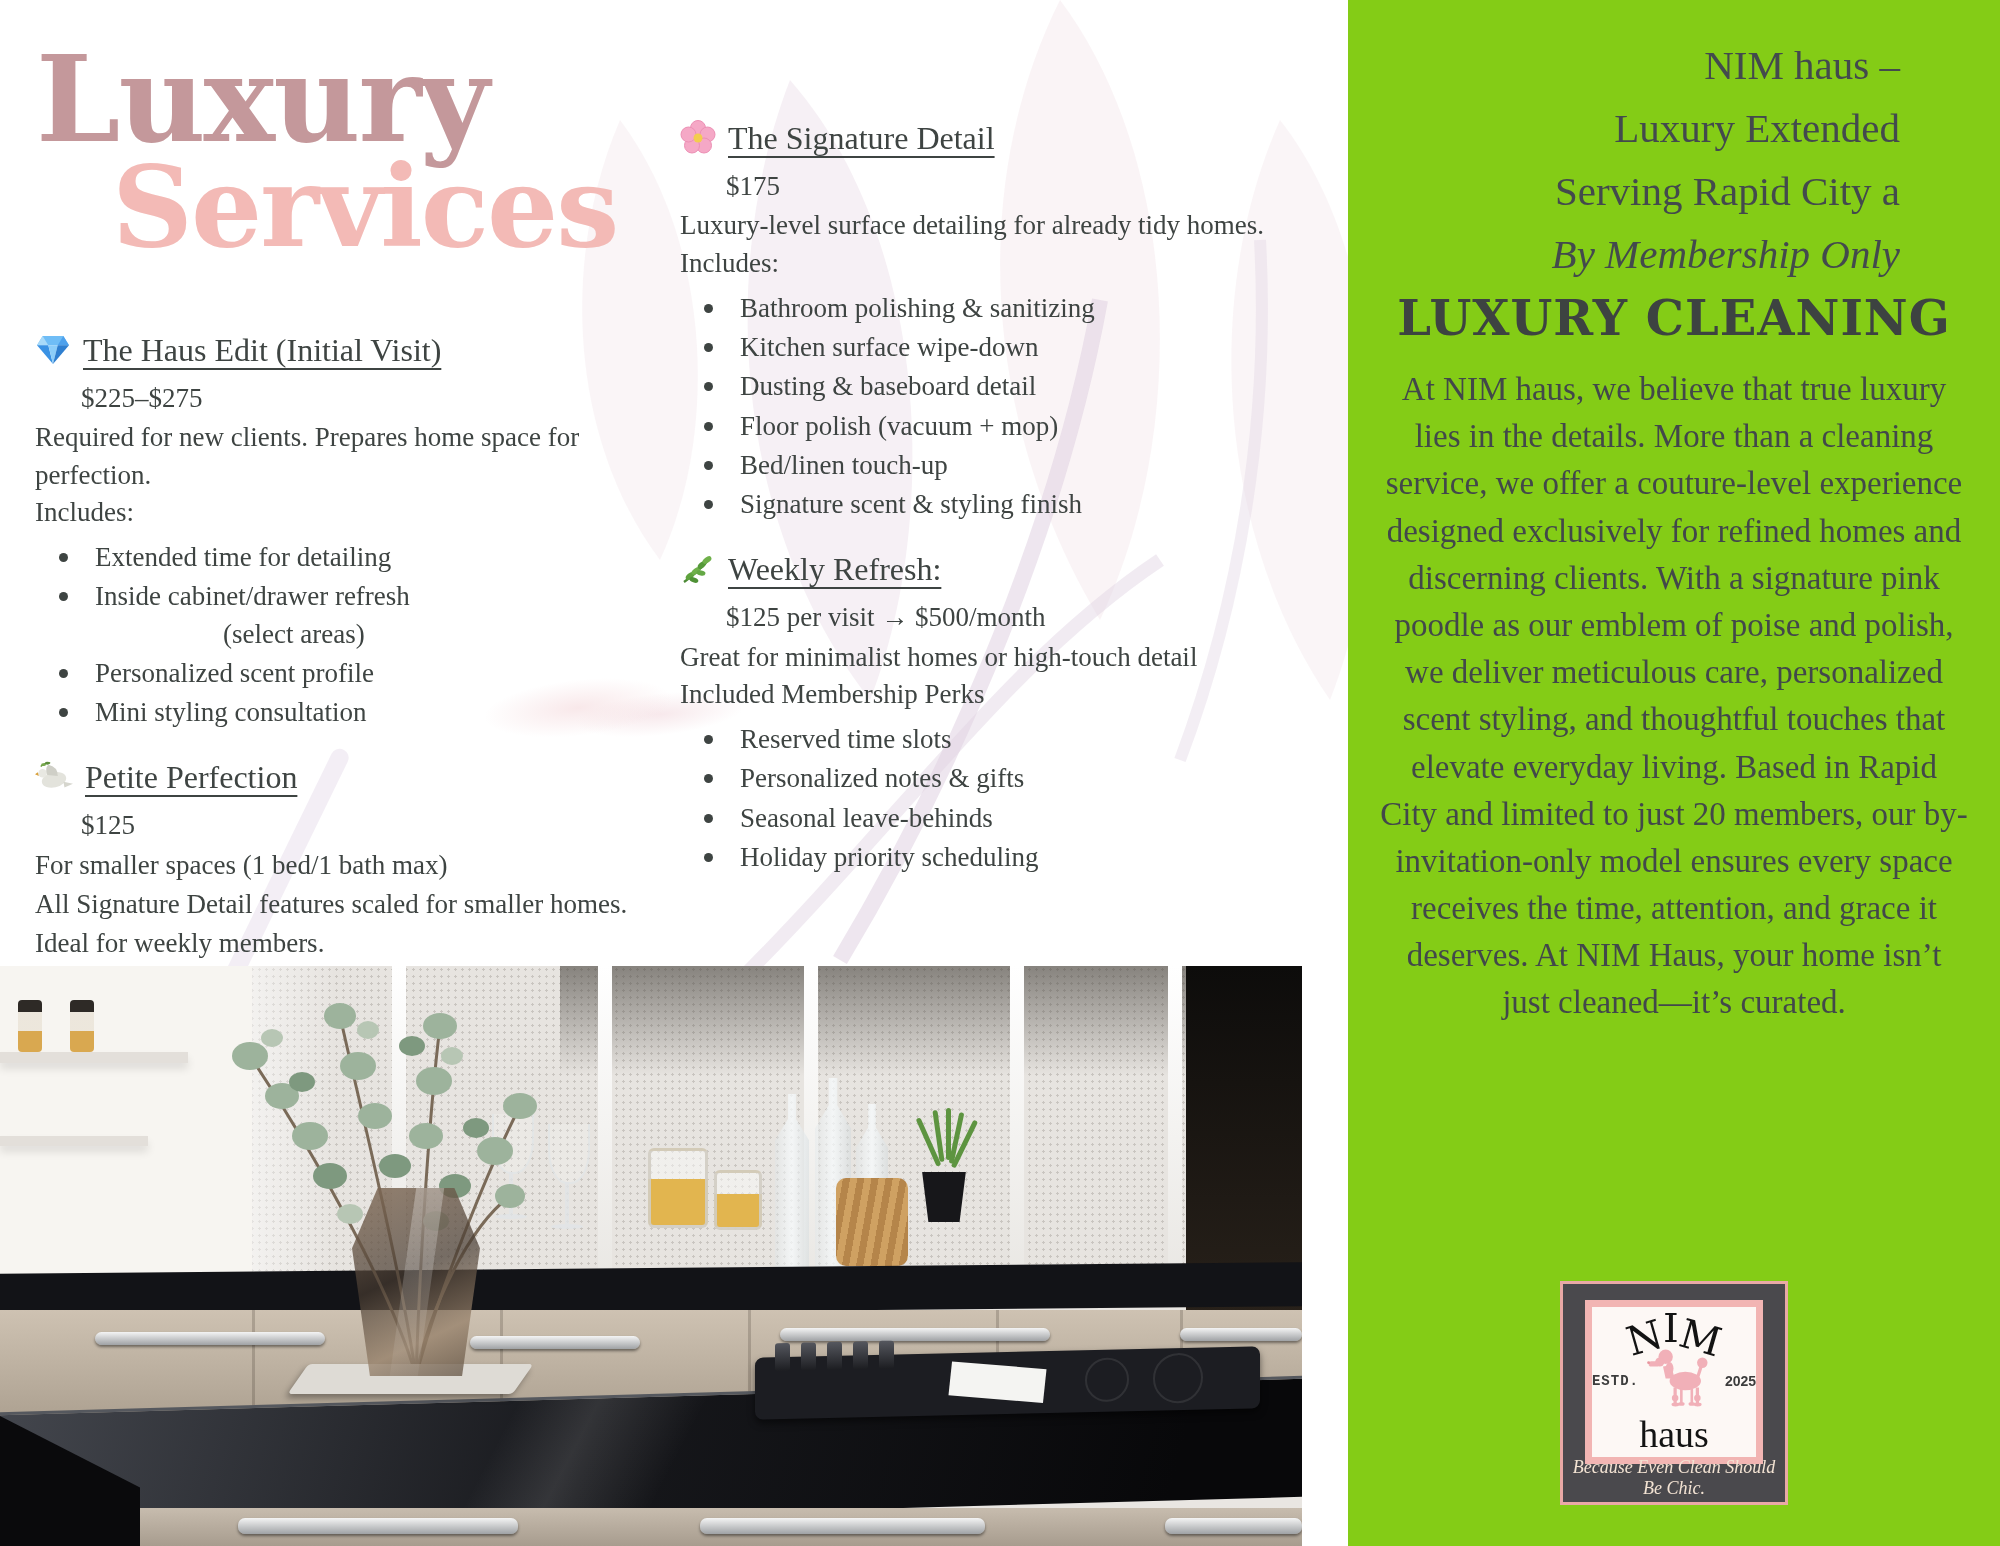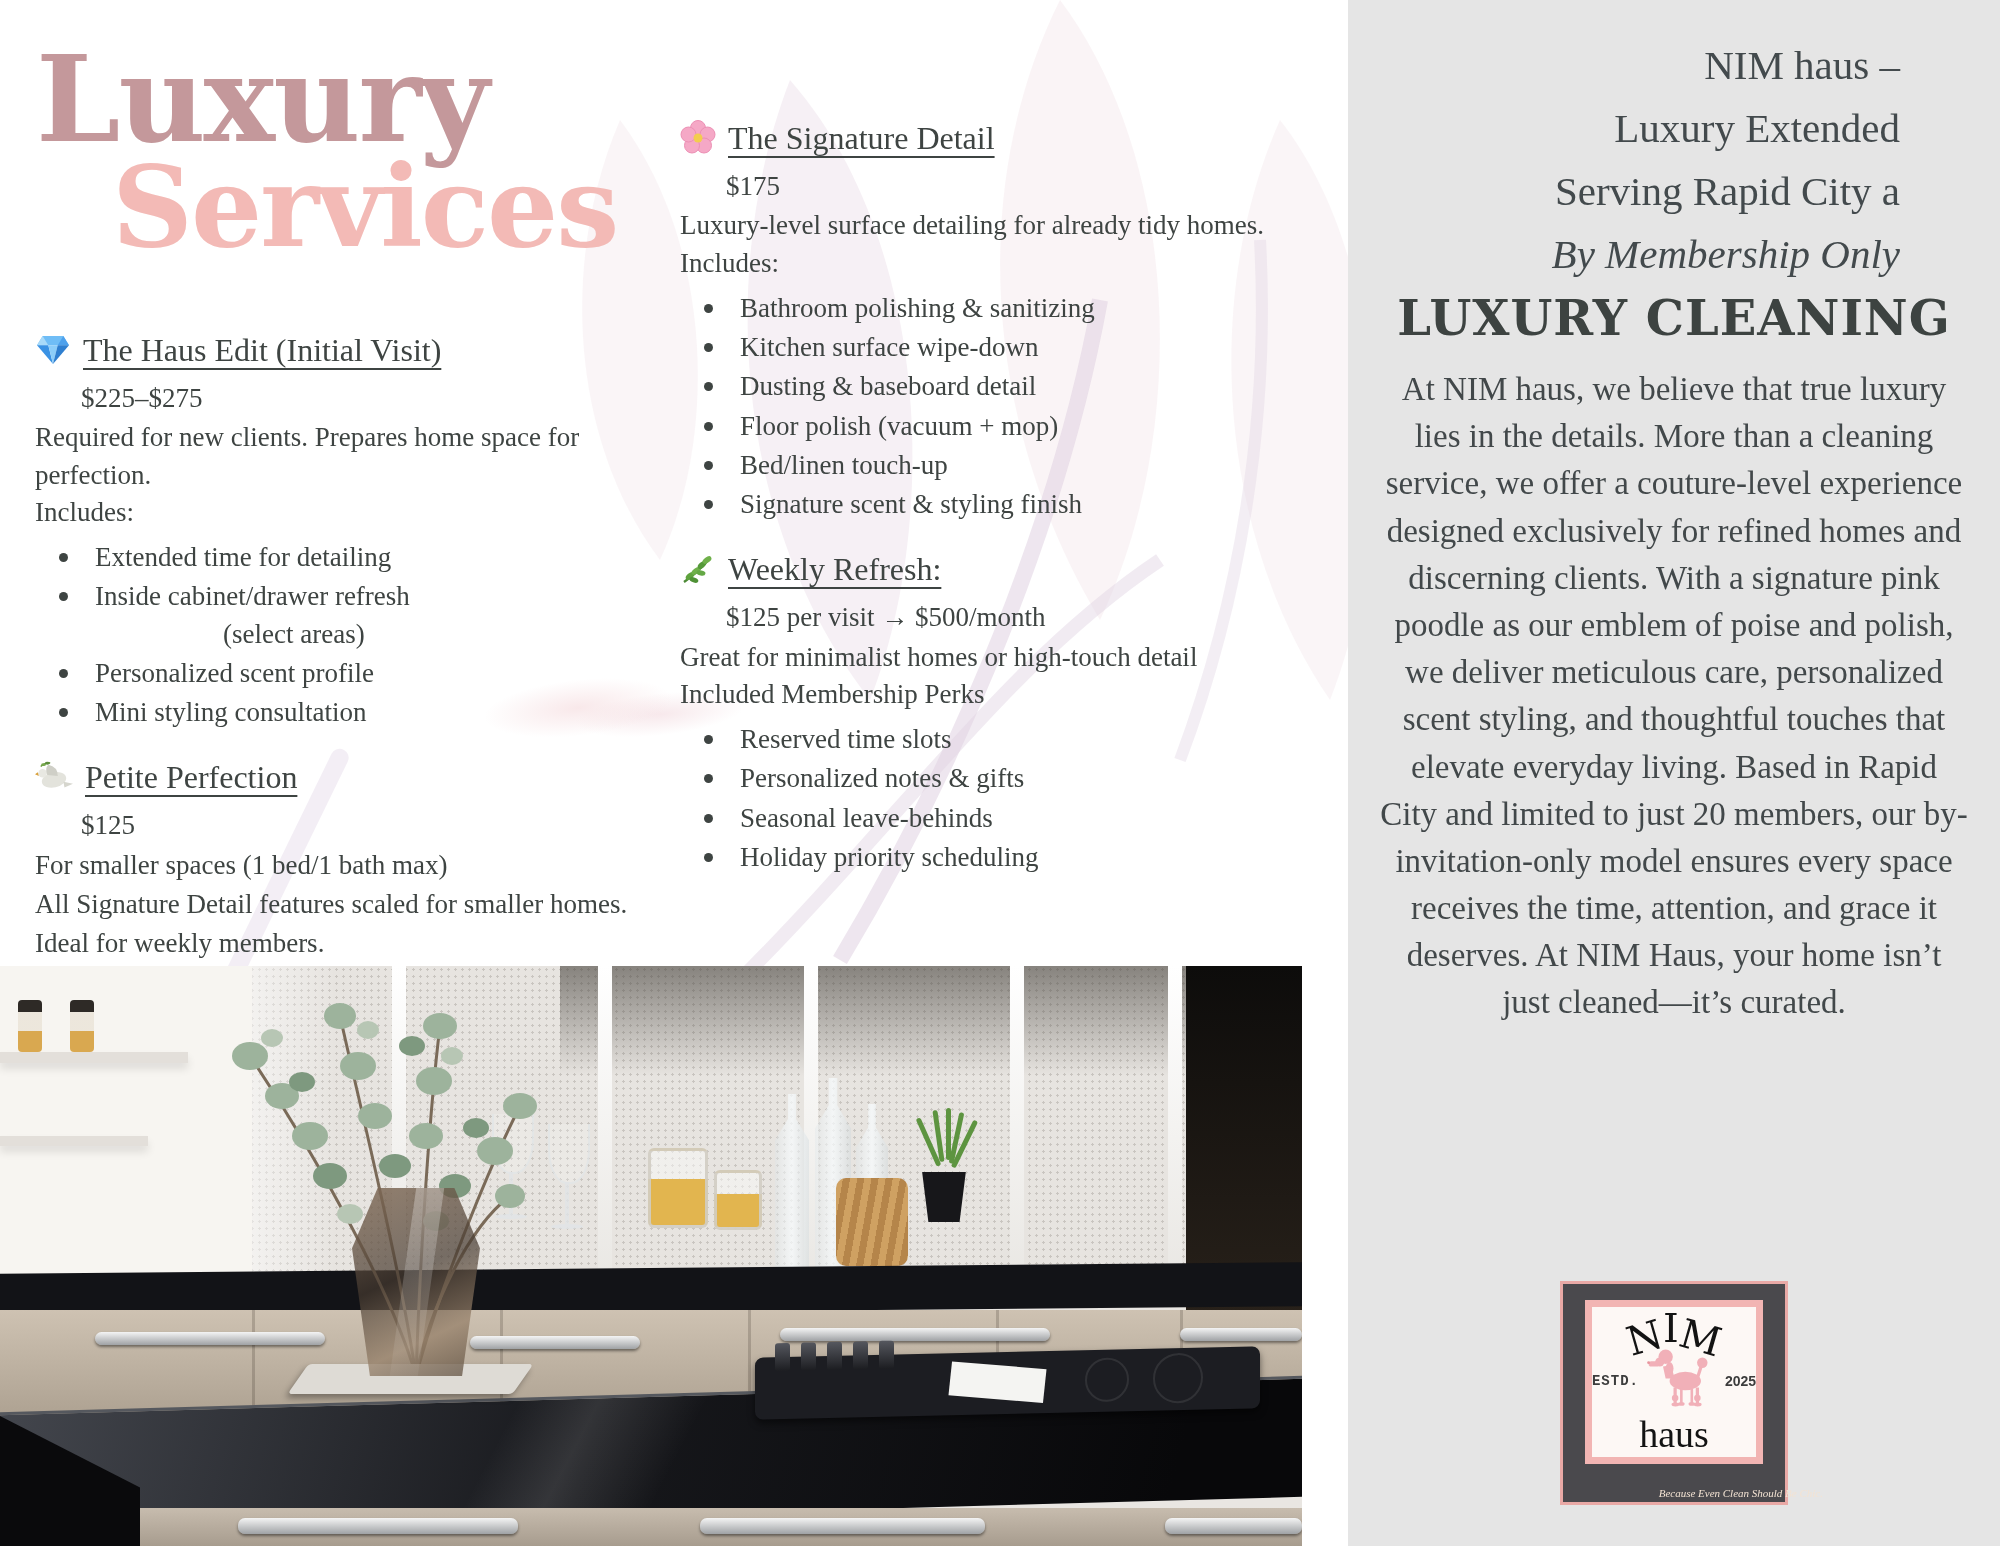--- a/index.html
+++ b/index.html
@@ -31,21 +31,21 @@
   .desc{margin-top:2px;}
   .justify{text-align:justify;}
   ul.svc-list{list-style:none;margin:8px 0 0 0;padding:0;}
   ul.svc-list li{position:relative;padding-left:60px;margin-bottom:2px;}
   ul.svc-list li::before{content:"";position:absolute;left:24px;top:14px;width:9px;height:9px;
                          border-radius:50%;background:#3e4442;}
   .bullet-note{padding-left:128px;}
   .mt{margin-top:26px;}
 
   
-  .panel{position:absolute;left:1348px;top:0;width:652px;height:1546px;background:#e5e5e5;}
+  .panel{position:absolute;left:1348px;top:0;width:652px;height:1546px;background:#84cc16;}
   .panel-intro{position:absolute;top:34px;right:100px;text-align:right;font-size:41px;
                line-height:1.54;color:#434a4d;}
   .panel-intro .it{font-style:italic;}
   .panel-heading{position:absolute;top:290px;left:0;width:100%;text-align:center;
                  font-family:"DejaVu Serif",serif;font-weight:700;font-size:48px;
                  letter-spacing:1px;color:#3d4341;}
   .panel-body{position:absolute;top:366px;left:32px;width:588px;text-align:center;
               font-size:33px;line-height:1.43;color:#42484a;}
 
   
@@ -59,22 +59,22 @@
             color:#131313;margin-top:2px;}
   .nim-arch span{display:inline-block;}
   .arch-0{transform:rotate(-16deg) translateY(7px);}
   .arch-1{transform:translateY(-3px);}
   .arch-2{transform:rotate(16deg) translateY(7px);}
   .logo-mid{display:flex;align-items:center;justify-content:center;gap:7px;margin-top:-14px;}
   .estd{font-family:Liberation Mono, monospace;font-size:14px;font-weight:700;
         letter-spacing:1px;color:#3c3c3c;}
   .year{font-family:"Liberation Sans",sans-serif;font-size:14px;font-weight:700;color:#3c3c3c;}
   .haus-word{font-size:38px;line-height:1;color:#131313;margin:-10px 0 4px 0;}
-  .logo-tagline{position:absolute;bottom:3px;left:0;width:100%;text-align:right;
-                font-size:11px;font-style:italic;color:#f3e3d3;padding-left:38px;}
+  .logo-tagline{position:absolute;bottom:3px;left:0;width:100%;text-align:center;
+                font-size:18px;font-style:italic;color:#f3e3d3;}
 
   
   .photo{position:absolute;left:0;top:966px;width:1302px;height:580px;overflow:hidden;
          background:#e9e6e2;}
   .photo *{position:absolute;}
   .mesh{left:186px;top:0;width:1000px;height:332px;background-color:#e7e4e0;
         background-image:radial-gradient(#c9c5c0 1.2px, transparent 1.3px);background-size:7px 7px;z-index:1;}
   .mesh-shade{left:560px;top:0;width:626px;height:110px;z-index:2;
               background:linear-gradient(180deg, rgba(70,66,60,.6), rgba(70,66,60,0));}
   .glare{left:186px;top:0;width:150px;height:332px;z-index:2;

